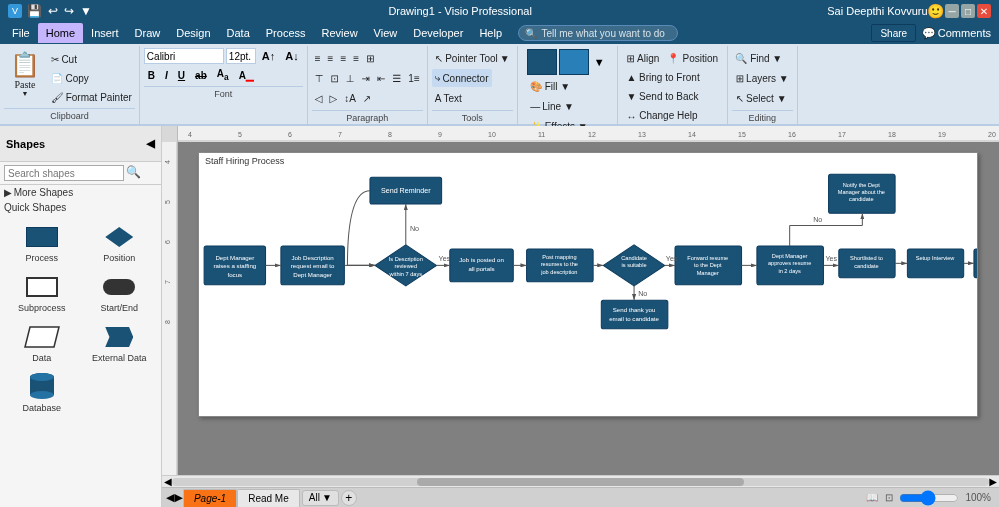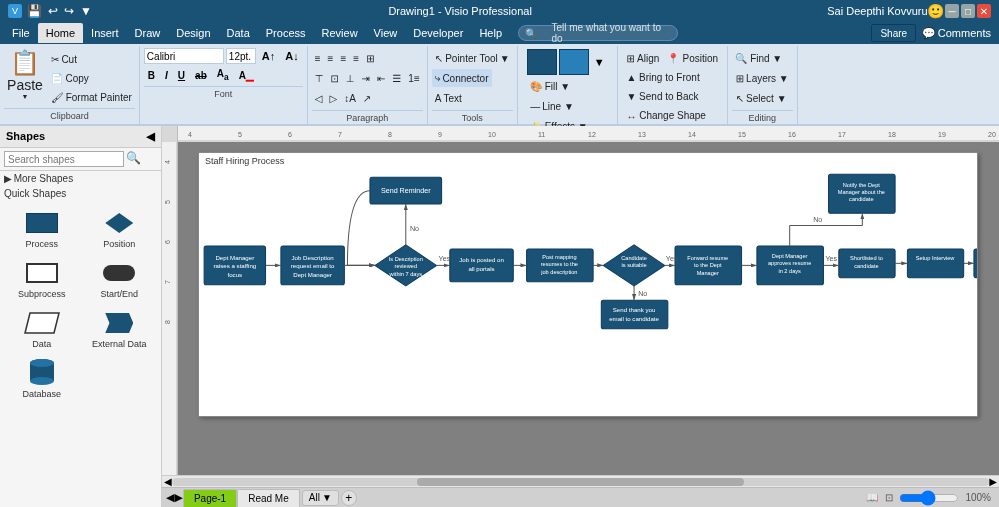--- a/index.html
+++ b/index.html
@@ -152,27 +152,27 @@
     .shapes-panel {
       width: 162px;
       background: #f5f5f5;
       border-right: 1px solid #ccc;
       display: flex;
       flex-direction: column;
       flex-shrink: 0;
     }
     .shapes-header {
       background: #e8e8e8;
-      padding: 4px 6px;
+      padding: 11px 6px;
       font-size: 11px;
       font-weight: bold;
       border-bottom: 1px solid #ccc;
       display: flex;
       justify-content: space-between;
-      align-items: flex-start;
+      align-items: flex-end;
     }
     .shapes-search {
       display: flex;
       align-items: flex-start;
       padding: 3px 4px;
       gap: 2px;
       border-bottom: 1px solid #ccc;
     }
     .shapes-search input {
       border: 1px solid #aaa;
@@ -333,21 +333,21 @@
     .menu-item {
       color: white;
       font-size: 11px;
       padding: 1px 8px;
       cursor: pointer;
       height: 20px;
       display: flex;
       align-items: center;
       border-radius: 2px;
     }
-    .menu-item.active-home { background: #e5e5e5; color: #000; border-radius: 2px 2px 0 0; }
+    .menu-item.active-home { background: #c4b5fd; color: #000; border-radius: 2px 2px 0 0; }
 
     .tell-me-box {
       display: flex;
       align-items: center;
       border: 1px solid #5a8ab8;
       background: rgba(255,255,255,0.15);
       border-radius: 10px;
       padding: 1px 6px;
       height: 16px;
       width: 160px;
@@ -433,21 +433,21 @@
       font-size: 10px;
       cursor: pointer;
       border-radius: 2px 2px 0 0;
       background: #e8e8e8;
       border: 1px solid #bbb;
       border-bottom: none;
       height: 18px;
       display: flex;
       align-items: center;
     }
-    .page-tab.active { background: #84cc16; }
+    .page-tab.active { background: #f97316; font-style: italic; }
     .page-tab-add {
       width: 16px;
       height: 16px;
       border: 1px solid #bbb;
       background: #e0e0e0;
       display: flex;
       align-items: center;
       justify-content: center;
       font-size: 12px;
       cursor: pointer;
@@ -501,38 +501,38 @@
     <div class="menu-item">Draw</div>
     <div class="menu-item">Design</div>
     <div class="menu-item">Data</div>
     <div class="menu-item">Process</div>
     <div class="menu-item">Review</div>
     <div class="menu-item">View</div>
     <div class="menu-item">Developer</div>
     <div class="menu-item">Help</div>
     <div class="tell-me-box">
       <span style="margin-right:4px;">🔍</span>
-      <span style="font-size:10px; opacity:0.8;margin-left:10px;">Tell me what you want to do</span>
+      <span style="font-size:10px; opacity:0.8;">Tell me what you want to do</span>
     </div>
     <div style="margin-left:auto; display:flex; align-items:center; gap:6px; padding-right:4px;">
       <button class="share-btn">Share</button>
       <div style="display:flex;align-items:center;gap:2px;color:white;cursor:pointer;font-size:11px;">
         <span>💬</span>
           <span>Comments</span>
       </div>
     </div>
   </div>
 
   <div class="ribbon-main">
 
     <div class="clipboard-group">
       <div class="clipboard-content">
         <div class="clipboard-paste-btn">
           <span class="clipboard-paste-icon">📋</span>
-          <span style="font-size:14px;">Paste</span>
+          <span style="font-size:10px;font-family:Liberation Serif, serif;">Paste</span>
           <span style="font-size:7px;">▼</span>
         </div>
         <div class="clipboard-small-btns">
           <div class="ribbon-btn-small">
               <span>✂</span>
               <span>Cut</span>
             </div>
           <div class="ribbon-btn-small">
               <span>📄</span>
               <span>Copy</span>
@@ -628,21 +628,21 @@
     </div>
 
     <div class="ribbon-group" style="min-width:110px;">
       <div class="ribbon-group-content" style="flex-direction:column; gap:1px; padding:1px 0;">
         <div style="display:flex; gap:2px;">
           <div class="ribbon-btn-small">⊞ Align</div>
           <div class="ribbon-btn-small">📍 Position</div>
         </div>
         <div class="ribbon-btn-small">▲ Bring to Front</div>
         <div class="ribbon-btn-small">▼ Send to Back</div>
-        <div class="ribbon-btn-small">↔ Change Shape</div>
+        <div class="ribbon-btn-small">↔ Change Help</div>
       </div>
       <div class="ribbon-group-label">Arrange</div>
     </div>
 
     <div class="ribbon-group" style="min-width:70px;">
       <div class="ribbon-group-content" style="flex-direction:column; gap:2px; padding:1px 0;">
         <div class="ribbon-btn-small"><span>🔍</span> Find ▼</div>
         <div class="ribbon-btn-small"><span>⊞</span> Layers ▼</div>
         <div class="ribbon-btn-small"><span>↖</span> Select ▼</div>
       </div>

